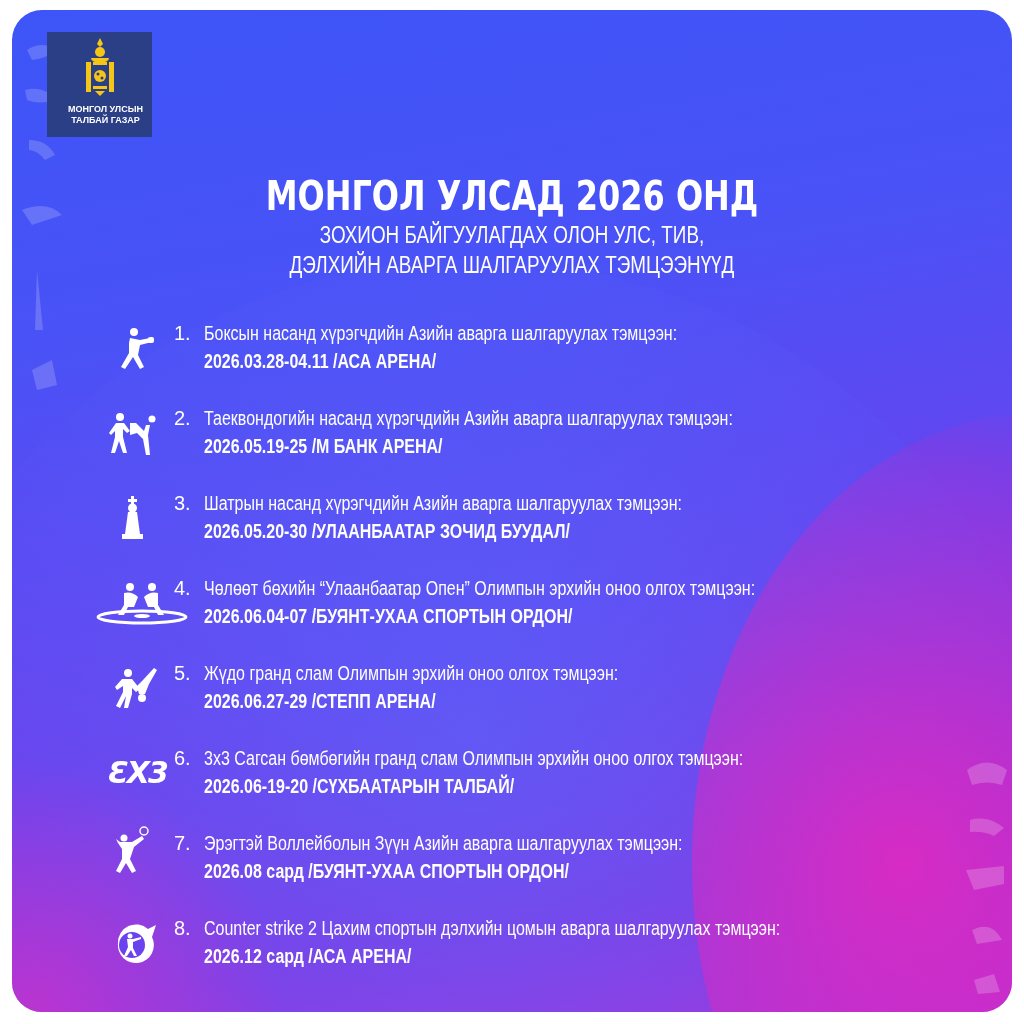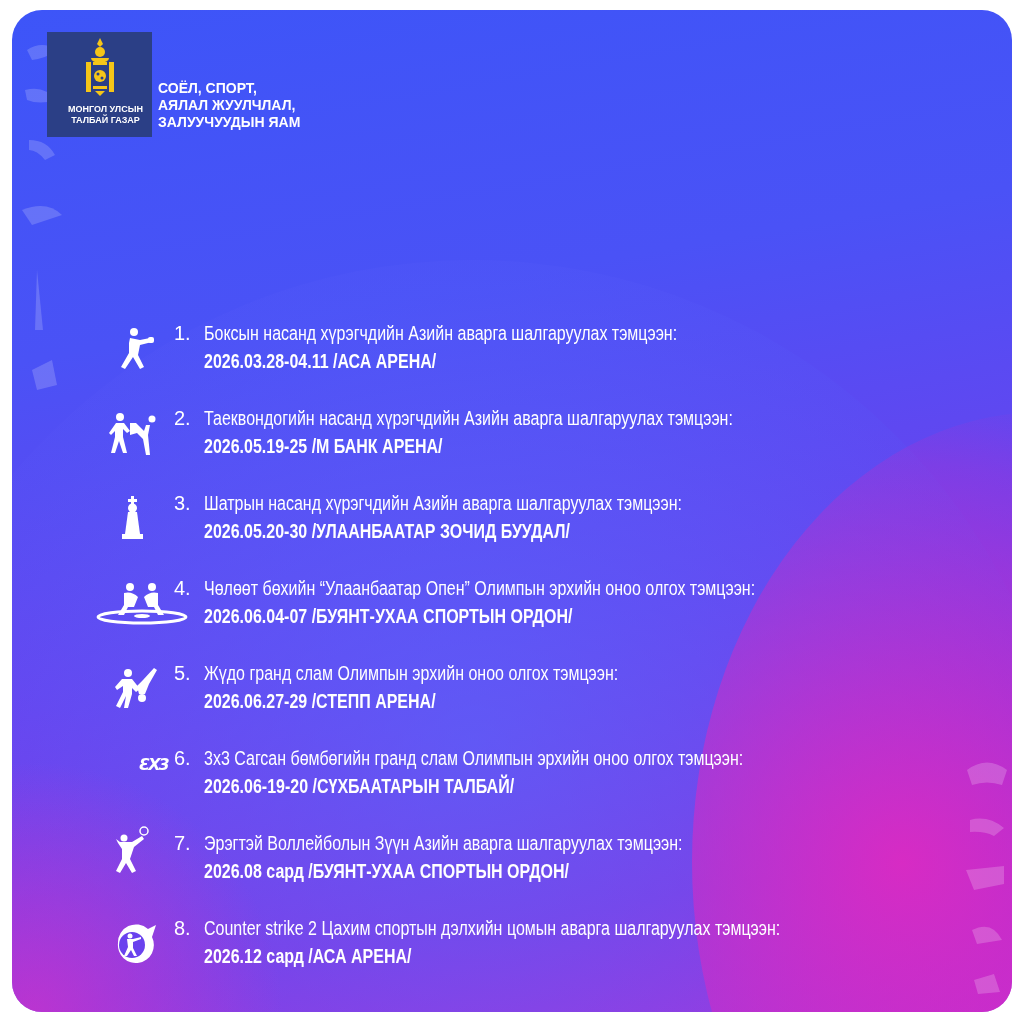--- a/index.html
+++ b/index.html
@@ -72,26 +72,26 @@
       </g>
       <circle cx="15" cy="36" r="1.5" fill="#2b3f86"></circle>
       <circle cx="19" cy="40" r="1.5" fill="#2b3f86"></circle>
     </svg>
     <div class="logo-text">
       <div>МОНГОЛ УЛСЫН</div>
       <div>ТАЛБАЙ ГАЗАР</div>
     </div>
   </div>
 
-  <div class="ministry">
-    <div>СОЁЛ, СПОРТ,</div>
-    <div>АЯЛАЛ ЖУУЛЧЛАЛ,</div>
-    <div>ЗАЛУУЧУУДЫН ЯАМ</div>
+
+  <div class="title">
+    <div class="h1">МОНГОЛ УЛСАД 2026 ОНД</div>
+    <div class="h2">ЗОХИОН БАЙГУУЛАГДАХ ОЛОН УЛС, ТИВ,</div>
+    <div class="h2">ДЭЛХИЙН АВАРГА ШАЛГАРУУЛАХ ТЭМЦЭЭНҮҮД</div>
   </div>
-
 
   <div class="list">
 
     <div class="item" style="top:0px;">
       <div class="icon">
         <svg viewBox="0 0 50 44">
             <g fill="#fff">
           <circle cx="26" cy="6" r="4"></circle>
           <path d="M22 12 l10 2 l10 -2 l2 4 l-12 3 l-2 10 l6 12 l-4 2 l-7 -12 l-8 12 l-4 -2 l8 -14 l0 -10z"></path>
           <rect x="40" y="11" width="6" height="6" rx="2"></rect>
@@ -165,21 +165,21 @@
         </g>
           </svg>
       </div>
       <span class="num">5.</span>
       <span class="line1">Жүдо гранд слам Олимпын эрхийн оноо олгох тэмцээн:</span>
       <span class="line2">2026.06.27-29 /СТЕПП АРЕНА/</span>
     </div>
 
     <div class="item" style="top:425px;">
       <div class="icon" style="top:8px;">
-        <div style="font-family:'DejaVu Sans',sans-serif;font-weight:bold;font-style:italic;font-size:16px;color:#fff;letter-spacing:-2px;margin-left:31px;">ƐX3</div>
+        <div style="font-family:'DejaVu Sans',sans-serif;font-weight:bold;font-style:italic;font-size:30px;color:#fff;letter-spacing:-2px;">ƐX3</div>
       </div>
       <span class="num">6.</span>
       <span class="line1">3х3 Сагсан бөмбөгийн гранд слам Олимпын эрхийн оноо олгох тэмцээн:</span>
       <span class="line2">2026.06-19-20  /СҮХБААТАРЫН ТАЛБАЙ/</span>
     </div>
 
     <div class="item" style="top:510px;">
       <div class="icon" style="top:-6px;height:54px;">
         <svg viewBox="0 0 50 54">
             <g fill="#fff">

